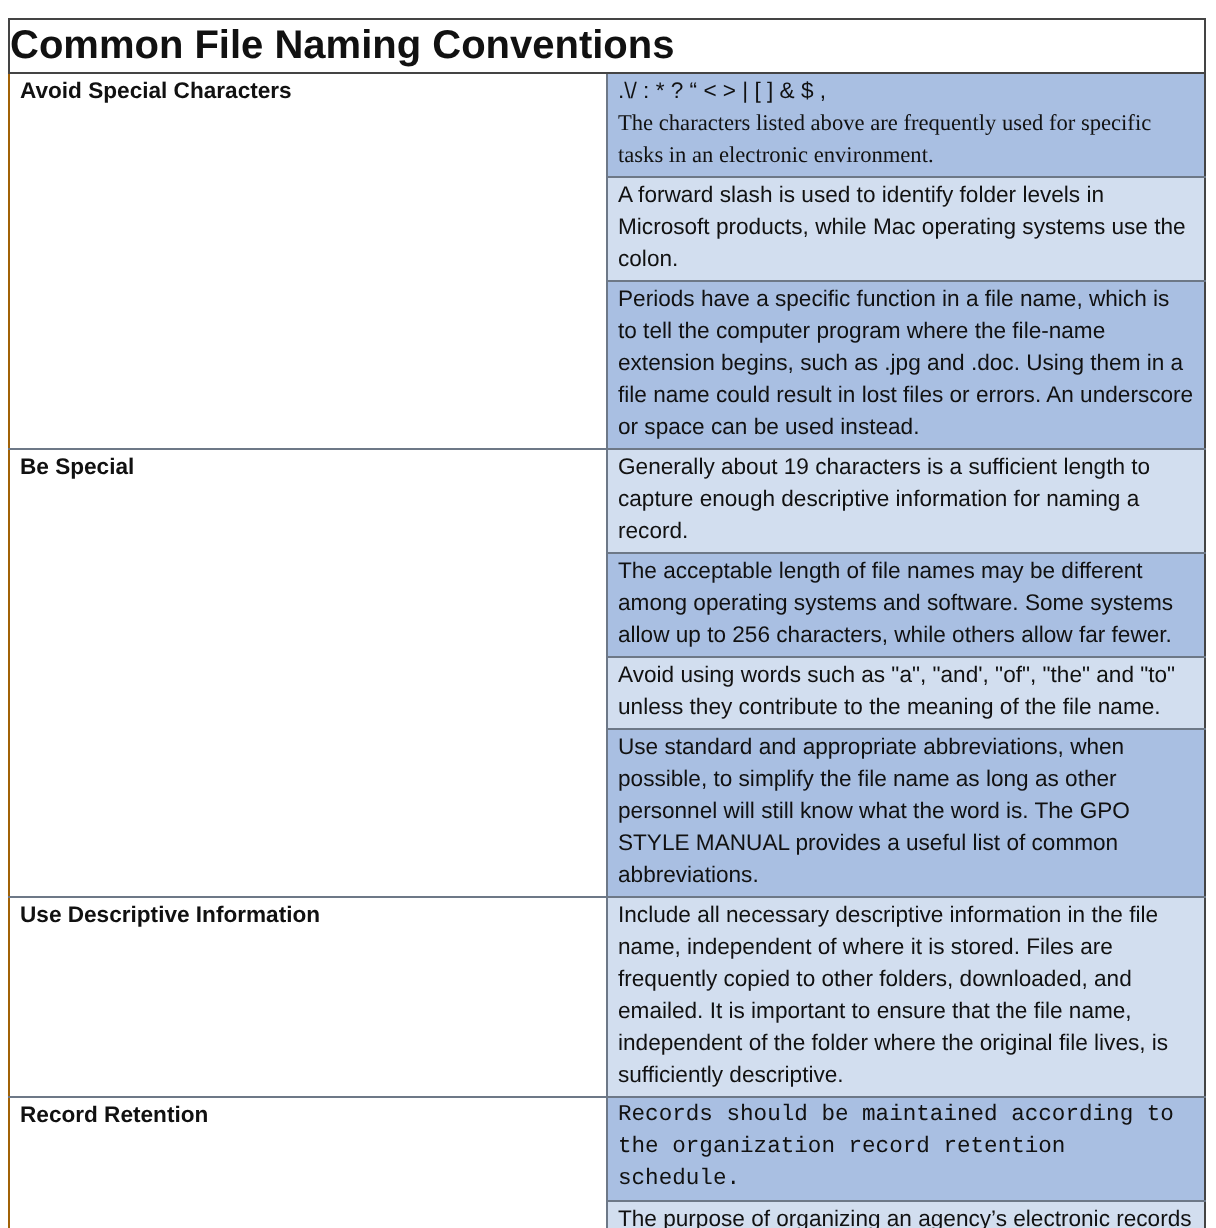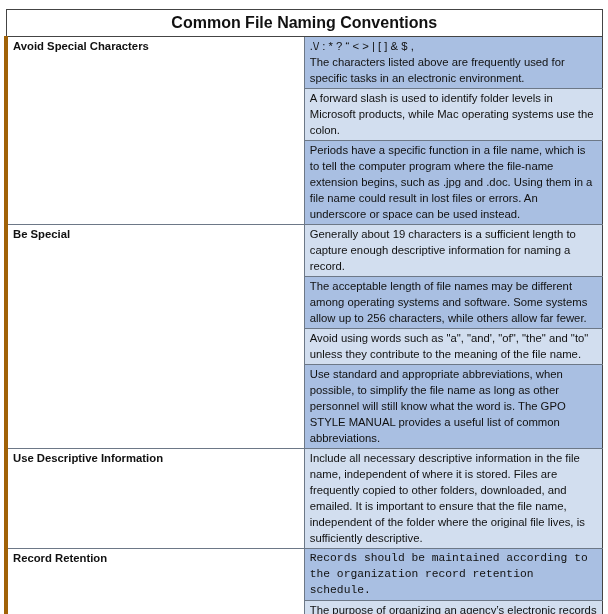--- a/index.html
+++ b/index.html
@@ -1,37 +1,37 @@
 <!DOCTYPE html>
 <html><head>
 <meta charset="utf-8">
 <style>
   html, body { margin: 0; padding: 0; background: #ffffff; }
   body { width: 608px; height: 614px; overflow: hidden; position: relative; font-family: "Liberation Sans", sans-serif; }
   .tbl { position: absolute; left: 4px; top: 9px; width: 599px; border-collapse: collapse; table-layout: fixed; font-size: 11.3px; color: #111; }
   .tbl td { border: 1px solid #6d7887; padding: 1px 5px 2px 5px; vertical-align: top; line-height: 16px; }
-  .tbl .title { text-align: center; font-weight: bold; font-size: 16px; padding: 3px 0 3px 0; line-height: 20px; background: #fff; border-color: #444; }
-  .tbl .cat { font-weight: bold; background: #ffffff; width: 167px; border-left: 4px solid #a16207; }
+  .tbl .title { text-align: left; font-weight: bold; font-size: 20px; padding: 3px 0 3px 0; line-height: 20px; background: #fff; border-color: #444; }
+  .tbl .cat { font-weight: bold; background: #ffffff; width: 167px; border-left: 1px solid #a16207; }
   .tbl .dk { background: #a9bfe2; }
   .tbl .lt { background: #d2deef; margin-left: 24px; }
   .tbl td.last { border-right: 1px solid #444; }
 </style>
 </head>
 <body>
 
 <table class="tbl">
   <tbody id="tbody">
     <tr>
       <td class="title" colspan="2">Common File Naming Conventions</td>
     </tr>
   <tr>
         <td class="cat" rowspan="3">Avoid Special Characters</td>
         <td class="dk last">
           <span style="display: block;">.\/ : * ? “ &lt; &gt; | [ ] &amp; $ ,</span>
-          <span style="display: block;">The characters listed above are frequently used for specific tasks in an electronic environment.</span>
+          <span style="display: block; font-family: Liberation Serif, serif;">The characters listed above are frequently used for specific tasks in an electronic environment.</span>
         </td>
       </tr>
       <tr>
         <td class="lt last">
           <span style="display: block;">A forward slash is used to identify folder levels in Microsoft products, while Mac operating systems use the colon.</span>
         </td>
       </tr>
       <tr>
         <td class="dk last">
           <span style="display: block;">Periods have a specific function in a file name, which is to tell the computer program where the file-name extension begins, such as .jpg and .doc. Using them in a file name could result in lost files or errors. An underscore or space can be used instead.</span>

